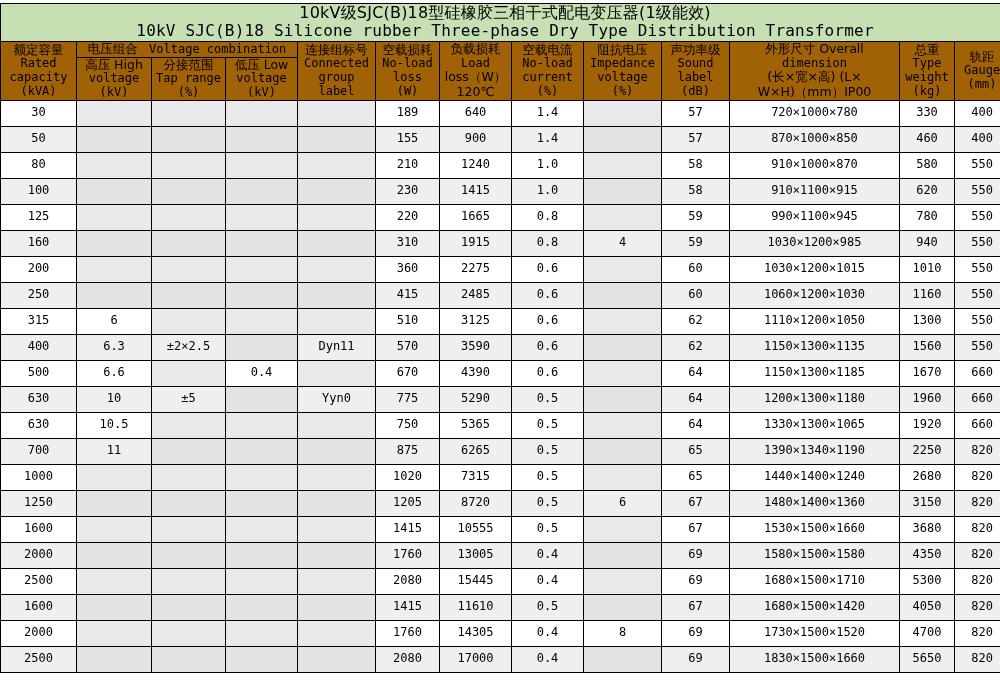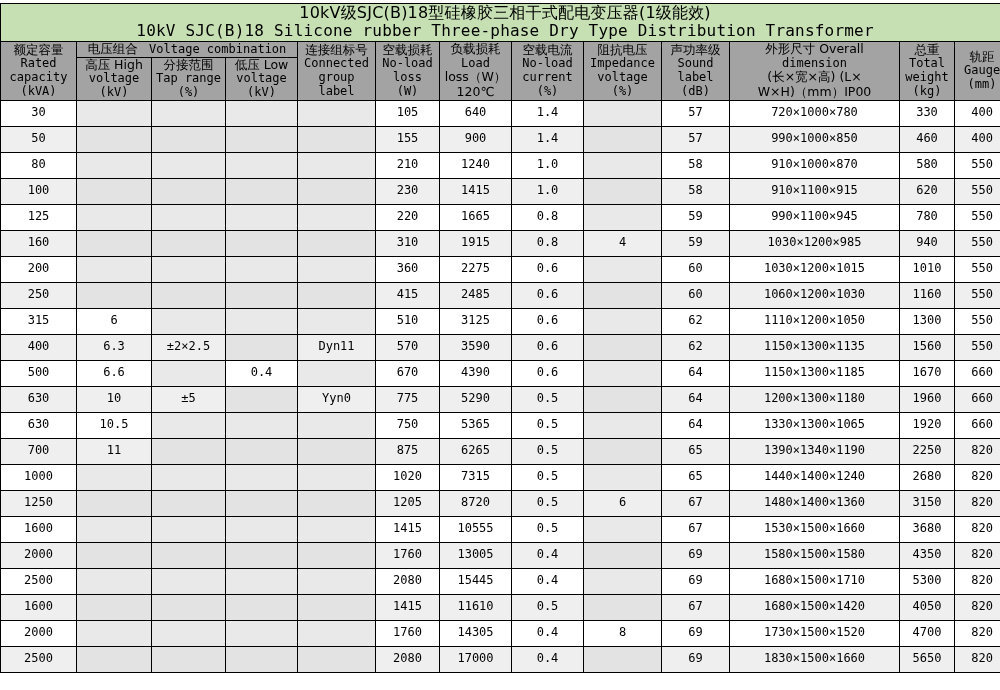--- a/index.html
+++ b/index.html
@@ -42,21 +42,21 @@
   }
   .title-cn {
     font-family: "DejaVu Sans", sans-serif;
     font-size: 16px;
   }
   .title-en {
     font-family: "DejaVu Sans Mono", monospace;
     font-size: 16px;
   }
   .hdr td {
-    background: #a3a3a3;
+    background: #a16207;
     font-size: 12px;
     padding: 2px 1px;
   }
   .hdr .cn {
     font-family: "DejaVu Sans", sans-serif;
     display: block;
     font-size: 12.5px;
   }
   .hdr .en {
     font-family: "DejaVu Sans Mono", monospace;
@@ -167,21 +167,21 @@
           <span class="en">(dB)</span>
         </td>
         <td rowspan="2">
           <span class="cn">外形尺寸 Overall</span>
           <span class="en">dimension</span>
           <span class="cn">(长×宽×高) (L×</span>
           <span class="cn">W×H)（mm）IP00</span>
         </td>
         <td rowspan="2">
           <span class="cn">总重</span>
-          <span class="en">Total</span>
+          <span class="en">Type</span>
           <span class="en">weight</span>
           <span class="en">(kg)</span>
         </td>
         <td rowspan="2">
           <span class="cn">轨距</span>
           <span class="en">Gauge</span>
           <span class="en">(mm)</span>
         </td>
       </tr>
       <tr class="hdr">
@@ -200,41 +200,41 @@
           <span class="en">voltage</span>
           <span class="en">(kV)</span>
         </td>
       </tr>
     <tr class="body-row">
           <td>30</td>
           <td class="blank"></td>
           <td class="blank"></td>
           <td class="blank"></td>
           <td class="blank"></td>
-          <td>105</td>
+          <td>189</td>
           <td>640</td>
           <td>1.4</td>
           <td class="blank"></td>
           <td>57</td>
           <td>720×1000×780</td>
           <td>330</td>
           <td>400</td>
         </tr>
         <tr class="body-row alt">
           <td>50</td>
           <td class="blank"></td>
           <td class="blank"></td>
           <td class="blank"></td>
           <td class="blank"></td>
           <td>155</td>
           <td>900</td>
           <td>1.4</td>
           <td class="blank"></td>
           <td>57</td>
-          <td>990×1000×850</td>
+          <td>870×1000×850</td>
           <td>460</td>
           <td>400</td>
         </tr>
         <tr class="body-row">
           <td>80</td>
           <td class="blank"></td>
           <td class="blank"></td>
           <td class="blank"></td>
           <td class="blank"></td>
           <td>210</td>

